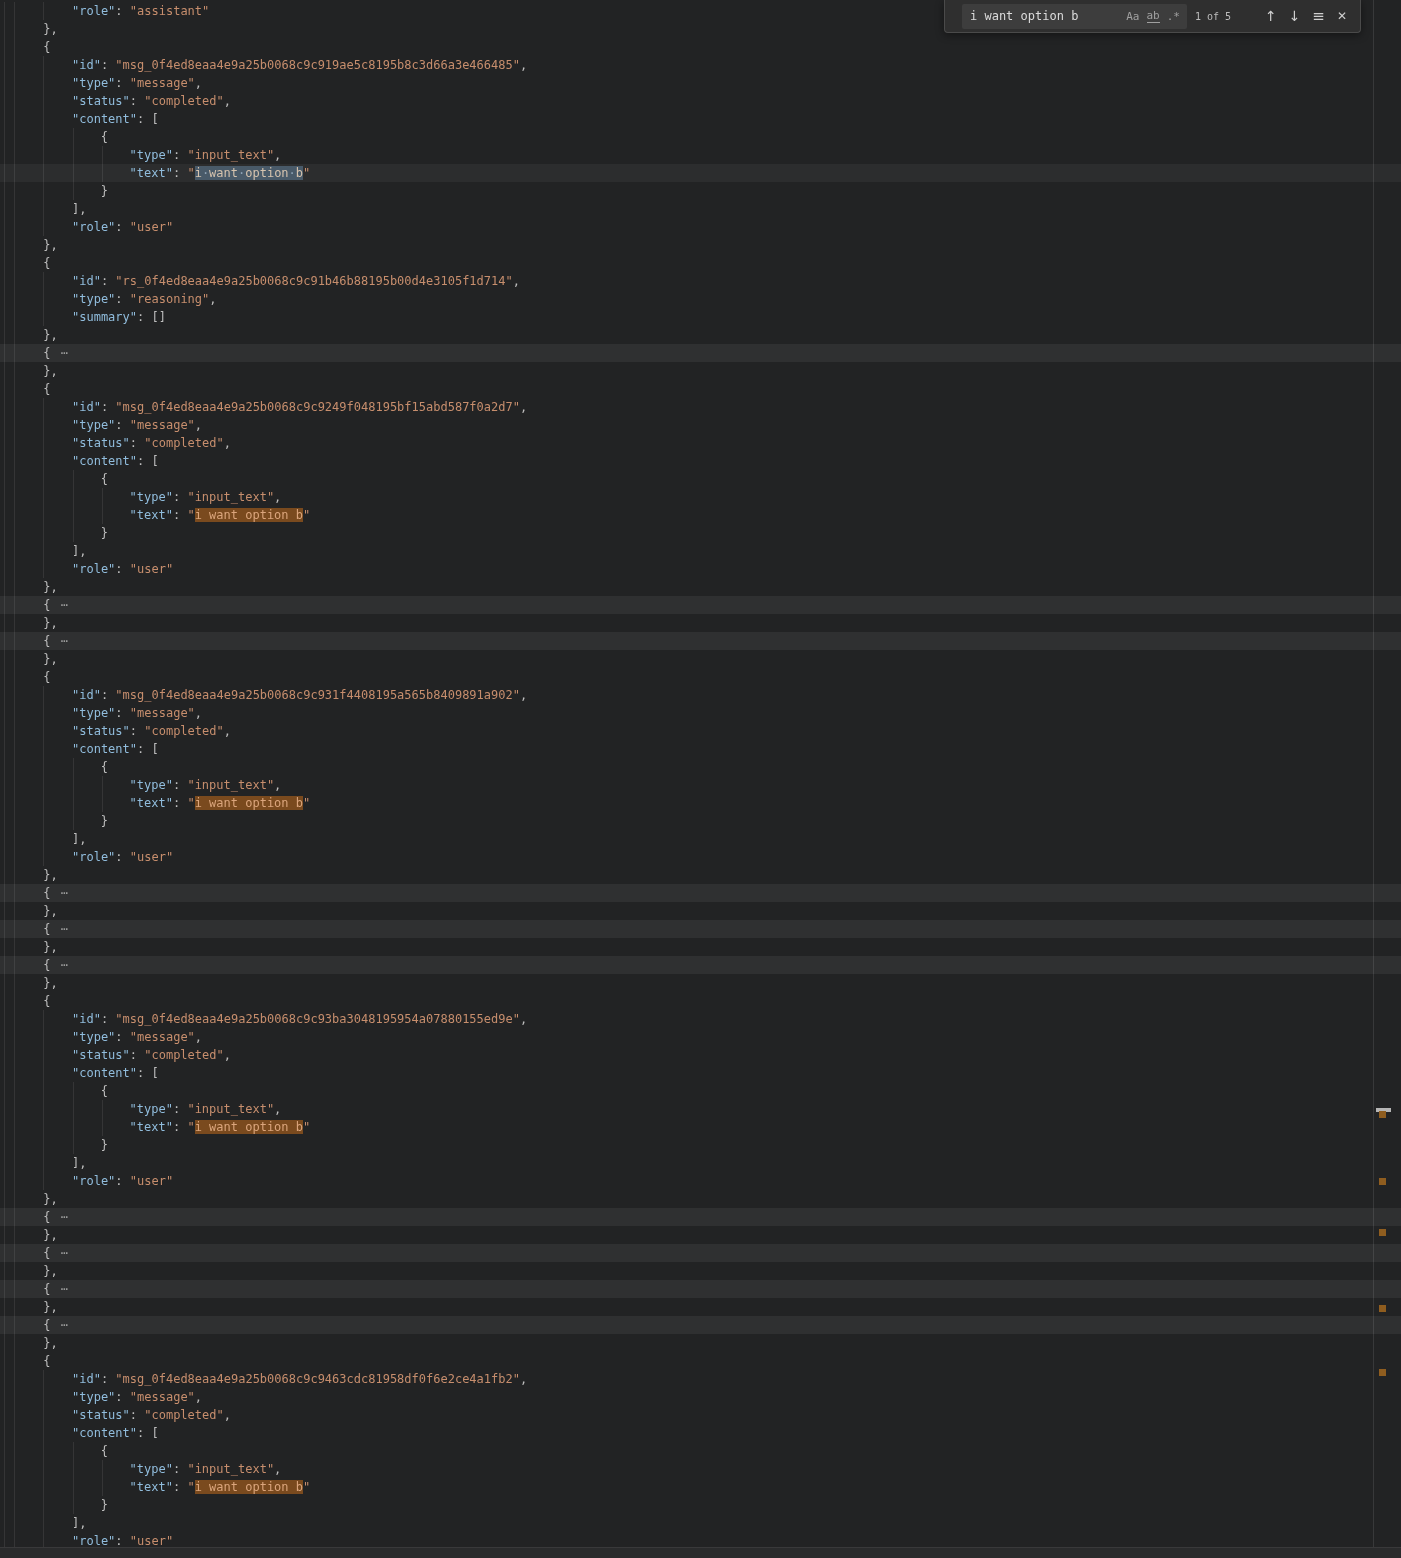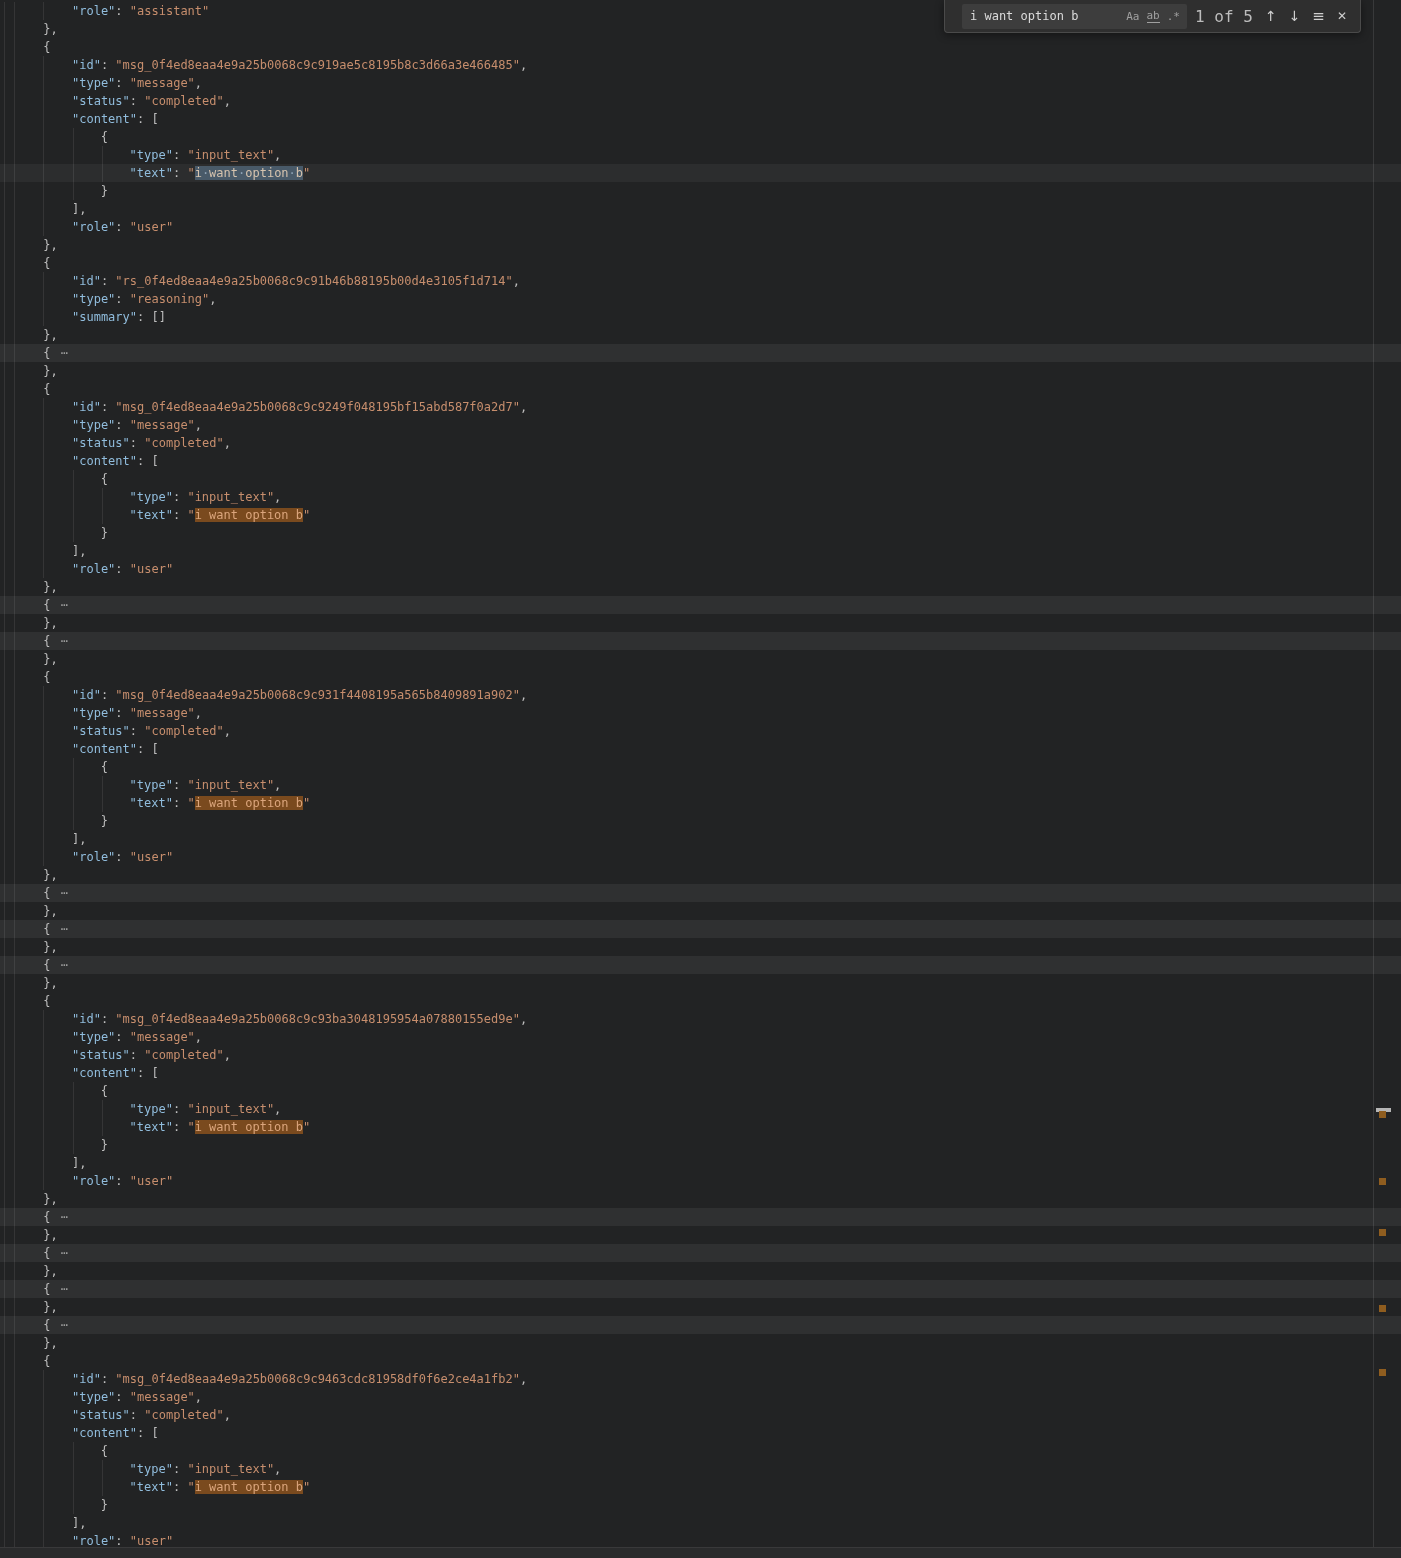--- a/index.html
+++ b/index.html
@@ -53,21 +53,21 @@
   }
   .find-input{
     flex:1;width:0;background:transparent;border:none;outline:none;
     color:#dcdcdc;font:12px "DejaVu Sans Mono",monospace;padding:0 0 0 8px;
   }
   .tog{
     flex:none;color:#a0a0a0;font-size:11px;line-height:11px;margin-right:7px;
     cursor:pointer;user-select:none;
   }
   .tog.ww{border-bottom:1px solid #a0a0a0;padding-bottom:1px;}
-  .count{color:#bcbcbc;font-size:16px;margin-left:8px;flex:none;}
+  .count{color:#bcbcbc;font-size:10px;margin-left:8px;flex:none;}
   .find-btns{display:flex;align-items:center;gap:12px;margin-left:auto;padding-right:13px;}
   .btn{
     color:#cfcfcf;font-family:"DejaVu Sans",sans-serif;font-size:14px;line-height:14px;
     cursor:pointer;user-select:none;
   }
   .btn.sel{font-size:15px;}
   .btn.close{font-size:12px;}
 </style>
 </head>
 <body>

